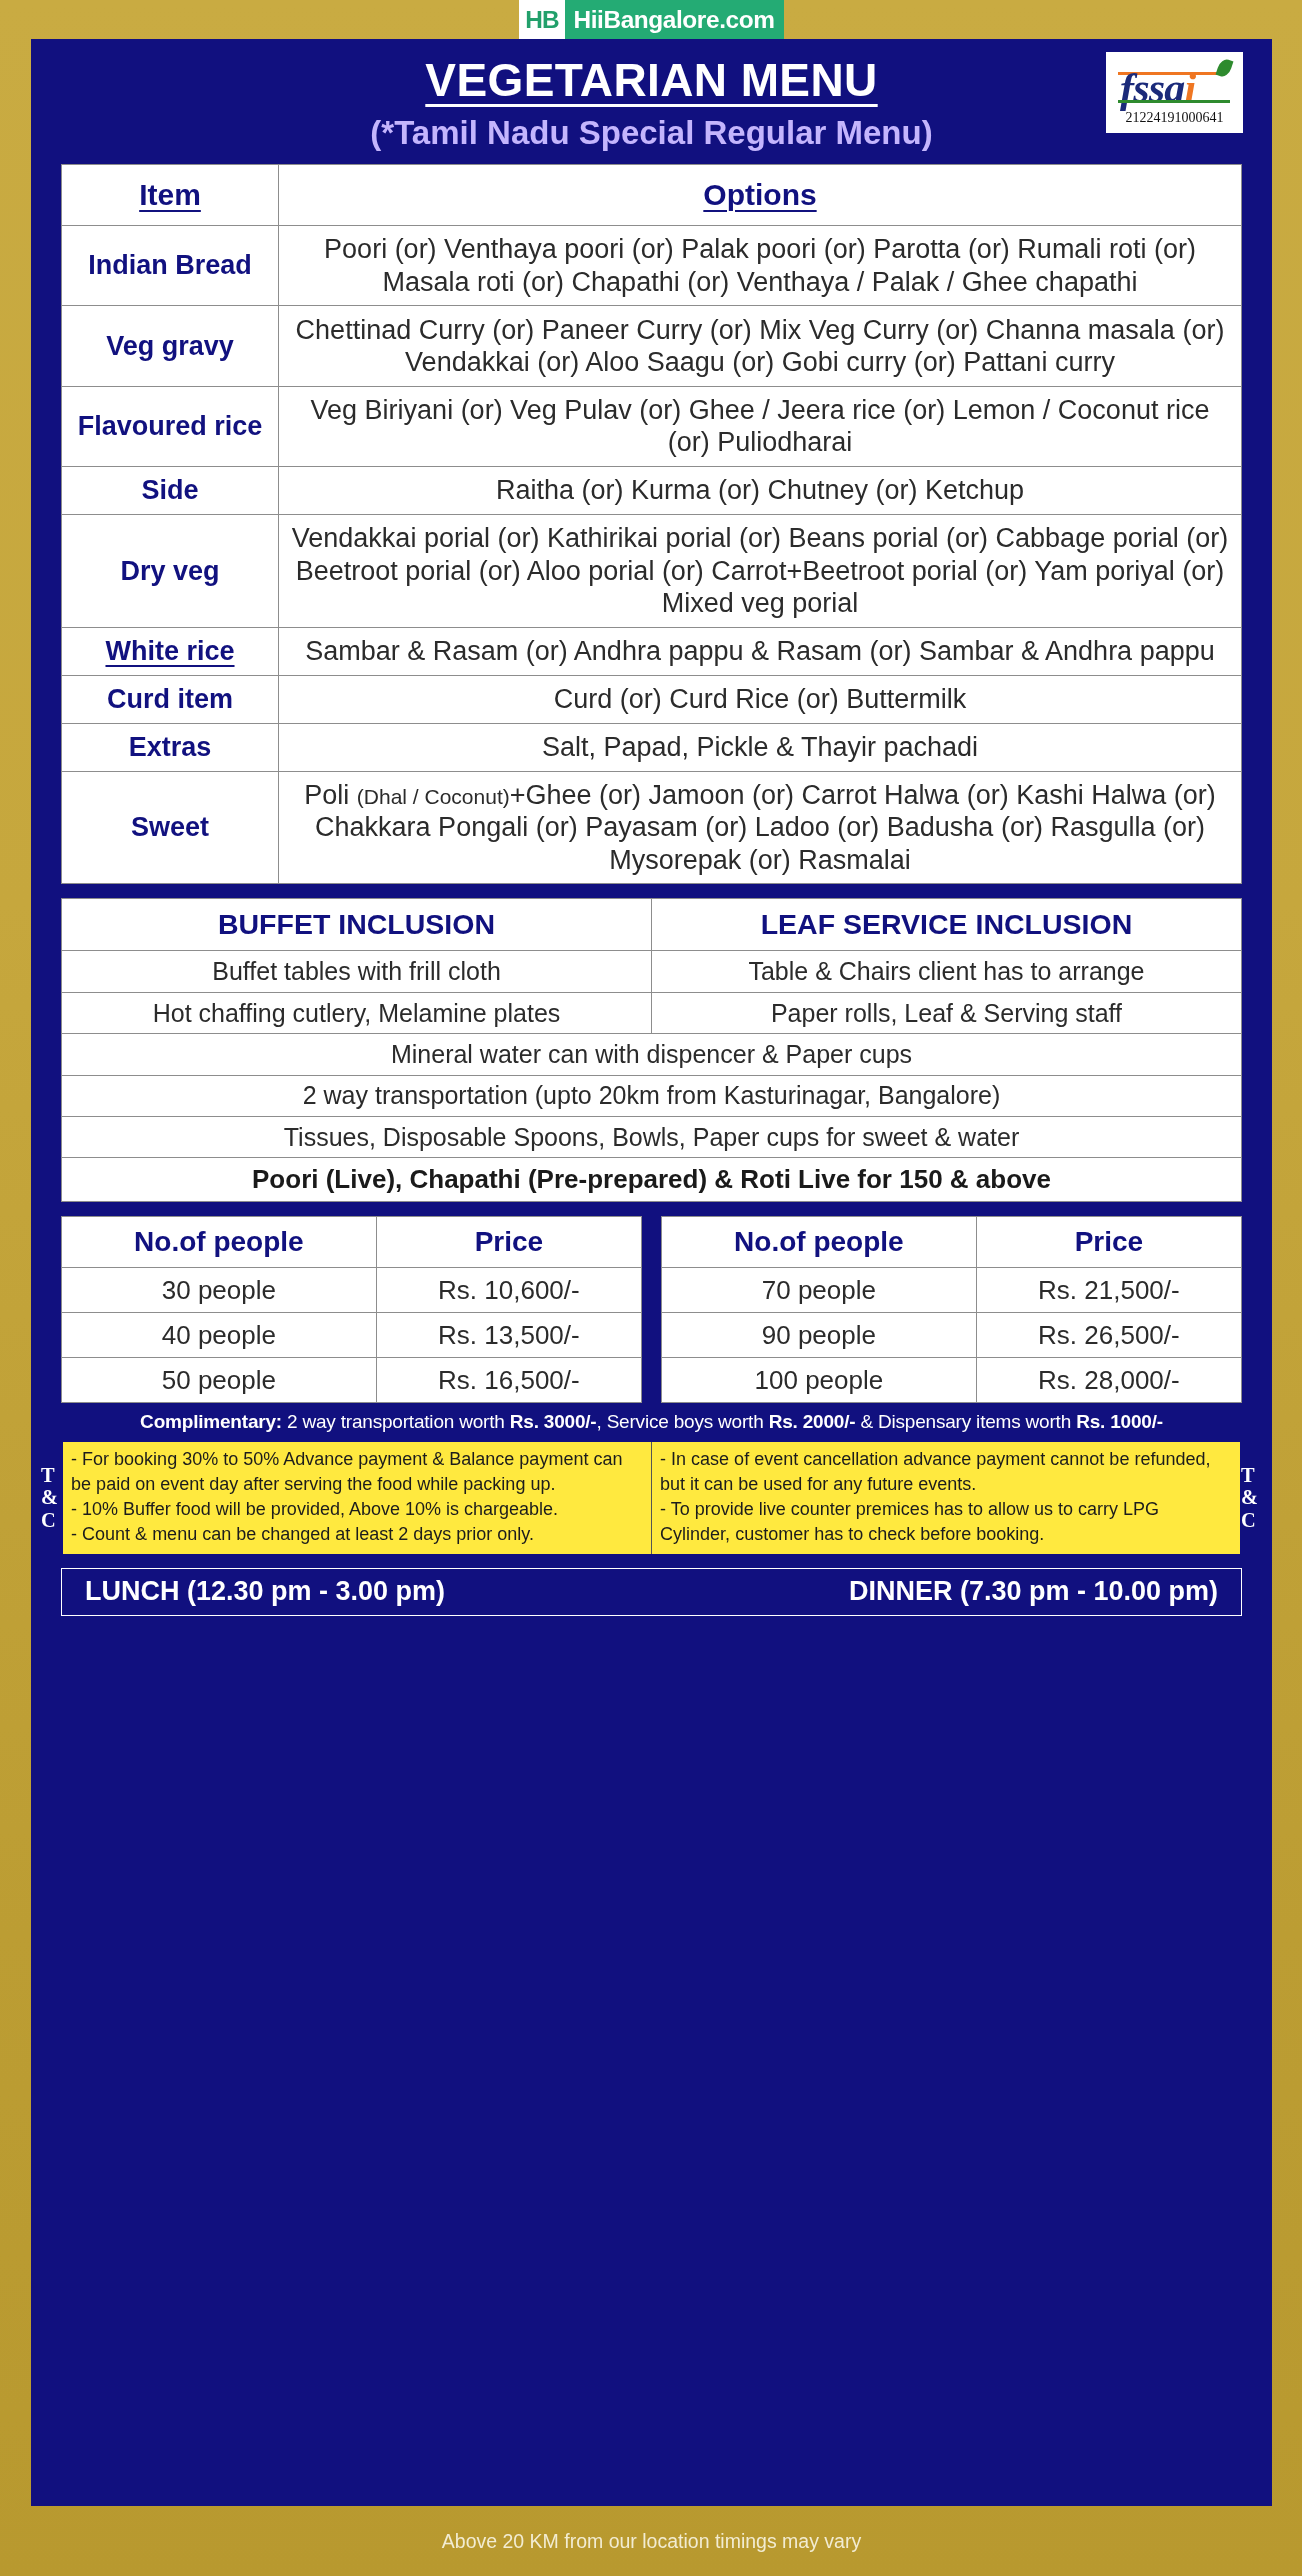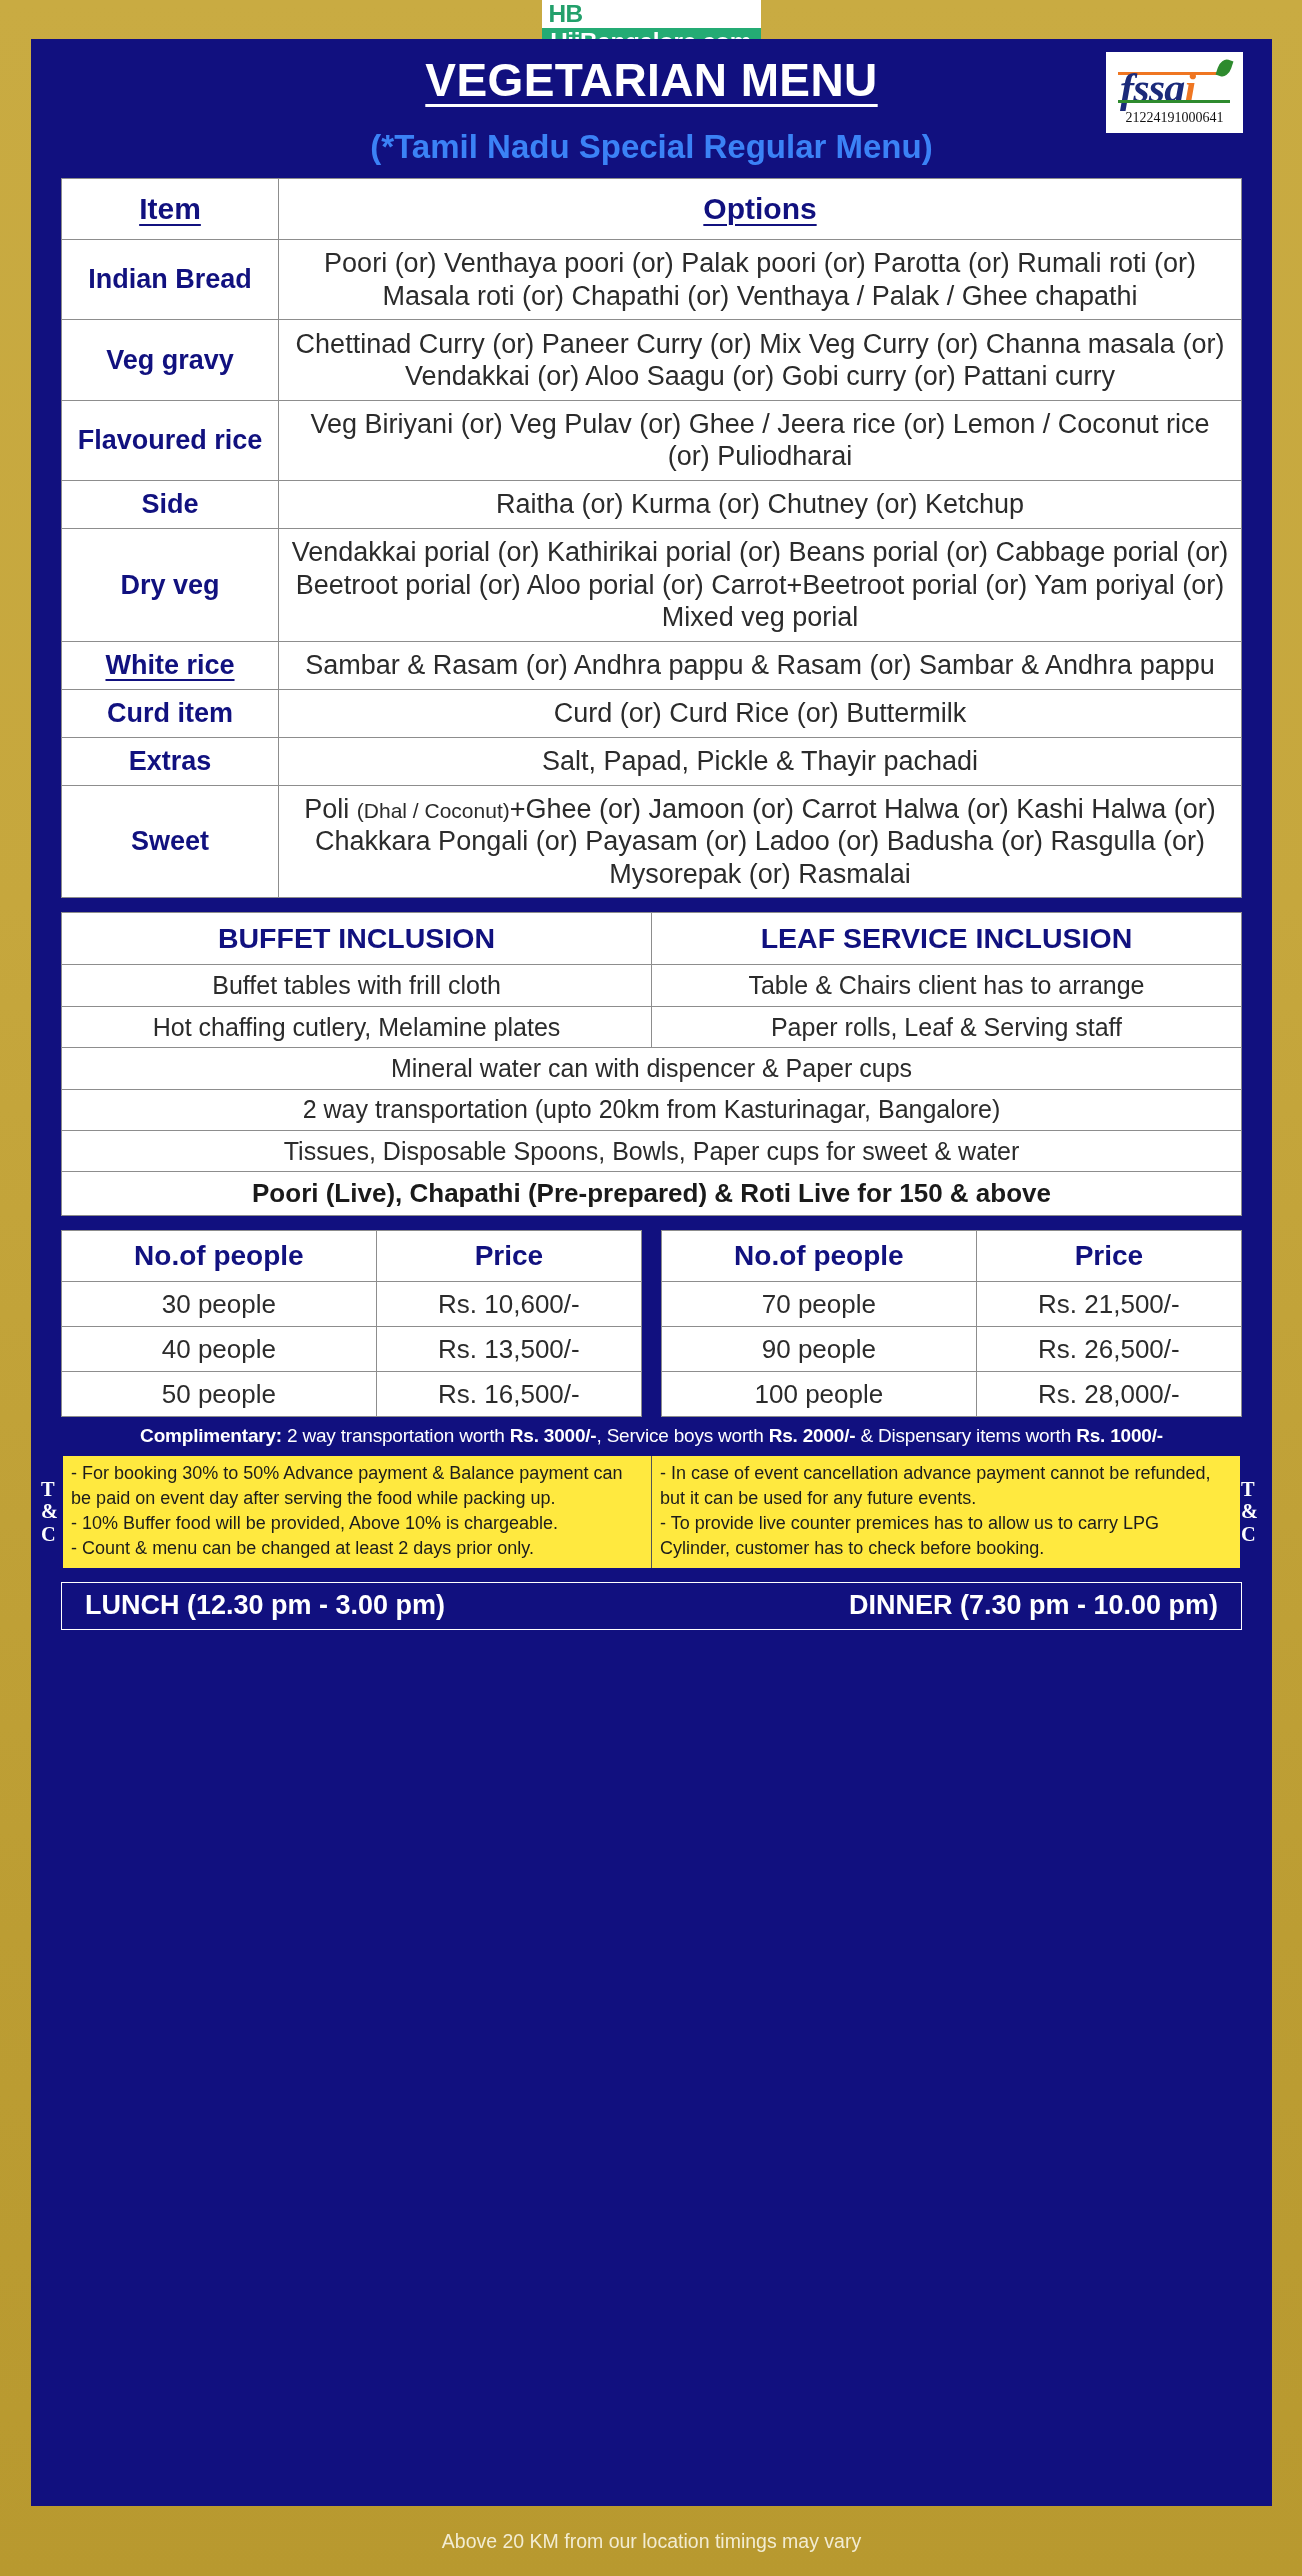--- a/index.html
+++ b/index.html
@@ -5,41 +5,41 @@
   * { box-sizing: border-box; margin:0; padding:0; }
   html,body{ width:1303px; }
   body{
     font-family:"Liberation Sans", sans-serif;
     background: linear-gradient(180deg,#c9ab42 0%,#c6a73d 35%,#bc9d33 75%,#b8992f 100%);
     width:1303px; height:2576px; overflow:hidden; position:relative;
   }
 
   
   .brandbar{ height:39px; display:flex; align-items:center; justify-content:center; }
-  .brand{ display:flex; height:39px;flex-direction:column; }
+  .brand{ display:flex; height:39px; }
   .brand-hb{ background:#ffffff; color:#22a06b; font-weight:bold; font-size:24.4px;
              display:flex; align-items:center; padding:0 6.5px; letter-spacing:-0.8px; }
   .brand-name{ background:#24ab74; color:#ffffff; font-weight:bold; font-size:24.4px;
                display:flex; align-items:center; padding:0 9.8px 0 8.1px; letter-spacing:-0.4px;}
 
   
   .poster{
     position:absolute; left:31px; top:39px; width:1241px; height:2467px;
     background:#11107f;
   }
 
   
   .hdr{ position:relative; padding:14.7px 0 8.1px 0; }
   .hdr h1{
     color:#fff; font-size:46px; font-weight:bold; text-align:center; letter-spacing:0.4px;
     text-decoration:underline; text-underline-offset:8.1px; text-decoration-thickness:3.3px;
     line-height:1.15;
   }
   .hdr h2{
-    color:#3b82f6; font-size:33px; font-weight:bold; text-align:center; margin-top:22px;
+    color:#c4b5fd; font-size:33px; font-weight:bold; text-align:center; margin-top:8px;
     line-height:1.1;
   }
   .fssai{
     position:absolute; right:29px; top:13px; width:137px; height:81px;
     background:#fff; display:flex; flex-direction:column; align-items:center;
     justify-content:center; padding:3.3px 1.6px;
   }
   .fssai .mark{ position:relative; width:122px; height:50px; }
   .fssai .word{
     font-family:"Liberation Serif", serif; font-style:italic; font-weight:bold;

